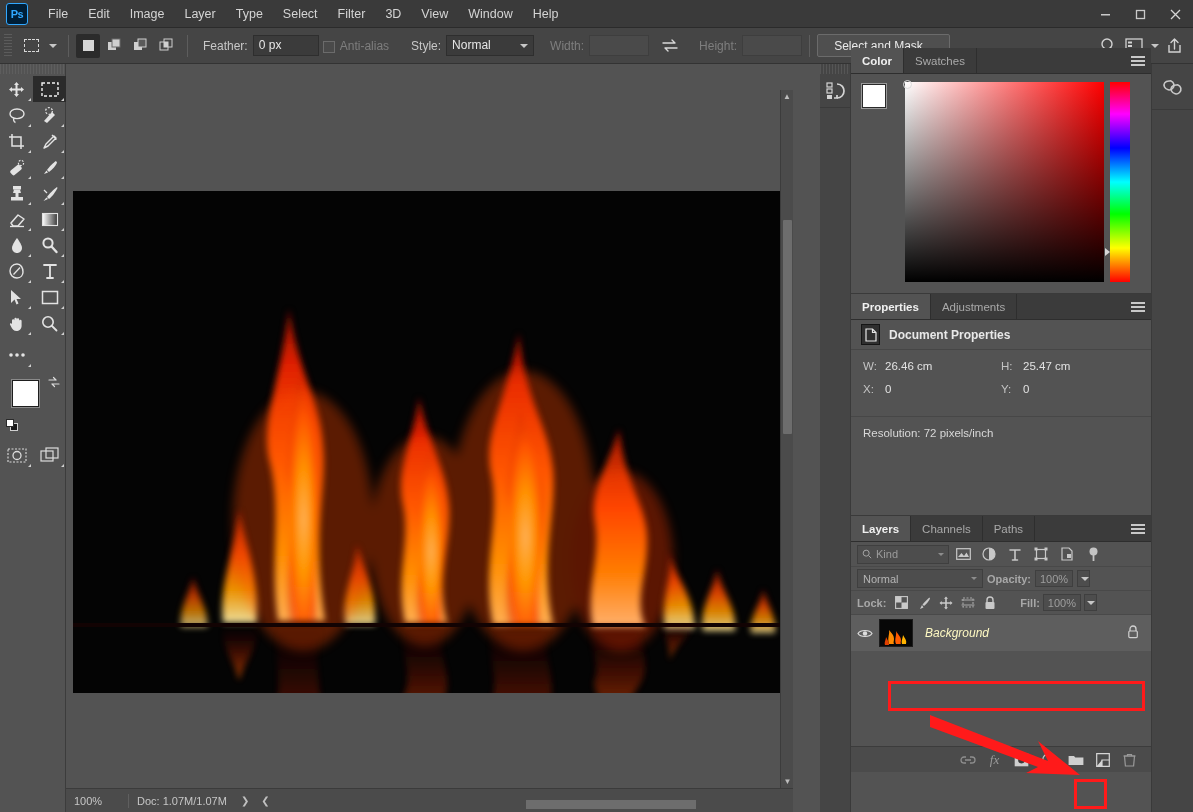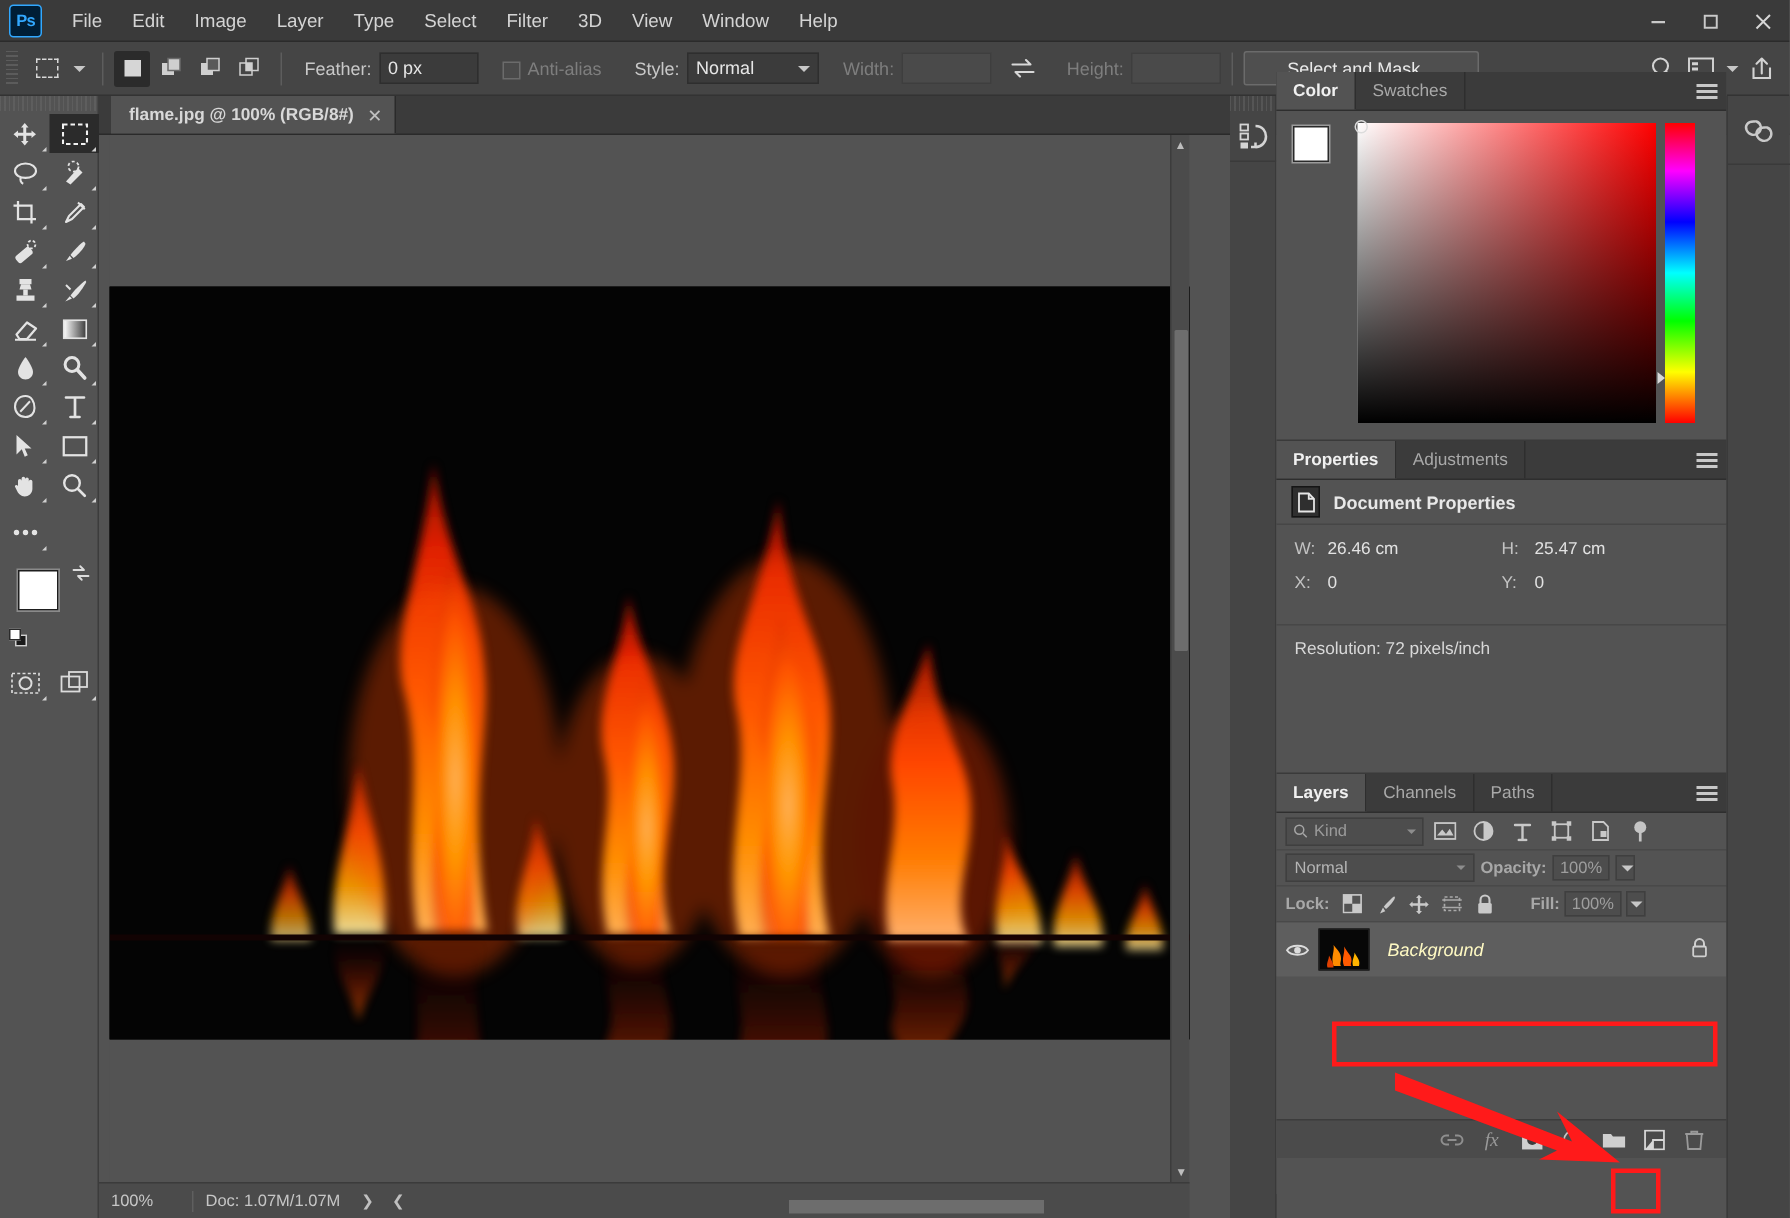--- a/index.html
+++ b/index.html
@@ -70,21 +70,21 @@
   }
   .opt-field.dim { color:#7e7e7e; background:#4a4a4a; border-color:#3e3e3e; }
   .opt-select {
     background:#3b3b3b; border:1px solid #2e2e2e; height:21px; width:88px;
     color:#e6e6e6; font-size:12px; padding:0 5px; line-height:19px;
     display:flex; align-items:center; justify-content:space-between;
   }
   .chk { width:12px;height:12px;border:1px solid #6b6b6b;background:#4a4a4a;margin-right:5px;}
   .btn-primary {
     background:#4f4f4f; border:1px solid #6b6b6b; border-radius:2px;
-    color:#eaeaea; font-size:12px; height:23px; padding:0 28px;
+    color:#eaeaea; font-size:12px; height:23px; padding:0 16px;
     display:flex; align-items:center;
   }
   .opt-right { margin-left:auto; display:flex; align-items:center; padding-right:6px; }
   .icon-btn { width:26px;height:26px;display:flex;align-items:center;justify-content:center;}
 
   
   .tabbar {
     position:absolute; left:66px; top:64px; width:1127px; height:26px;
     background:#3b3b3b; border-bottom:1px solid #2a2a2a; display:flex; align-items:flex-end;
   }
@@ -354,21 +354,21 @@
           <rect x="5" y="4" width="4" height="5" fill="#cfcfcf"></rect>
         </svg>
       </div>
     </div>
 
     <div class="sep-v"></div>
 
     <div class="opt-label">Feather:</div>
     <div class="opt-field" style="width:66px;">0 px</div>
 
-    <div style="display:flex;align-items:flex-end;margin-left:16px;">
+    <div style="display:flex;align-items:flex-end;margin-left:4px;">
       <div class="chk"></div>
       <div class="opt-label dim" style="margin:0;">Anti-alias</div>
     </div>
 
     <div class="opt-label" style="margin-left:22px;">Style:</div>
     <div class="opt-select">
       <span>Normal</span>
       <span class="caret"></span>
     </div>
 
@@ -406,28 +406,20 @@
       </div>
       <div class="icon-btn">
         <svg width="17" height="17" viewBox="0 0 17 17">
           <path d="M3 8 V15 H14 V8" fill="none" stroke="#d2d2d2" stroke-width="1.4"></path>
           <path d="M8.5 12 V2 M5 5.5 L8.5 2 L12 5.5" fill="none" stroke="#d2d2d2" stroke-width="1.4" stroke-linecap="round" stroke-linejoin="round"></path>
         </svg>
       </div>
     </div>
   </div>
 
-  <div class="tabbar">
-    <div class="doc-tab">
-      <span>flame.jpg @ 100% (RGB/8#)</span>
-      <span class="tab-close">✕</span>
-    </div>
-    <div class="collapse-arrows">◂◂</div>
-    <div class="collapse-arrows2">◂◂</div>
-  </div>
 
   <div class="toolbar">
     <div class="tb-grip"></div>
     <div class="tool-grid">
 
       <div class="tool">
         <svg width="17" height="17" viewBox="0 0 17 17">
             <path d="M8.5 1 L11 4 H9.5 V7.5 H13 V6 L16 8.5 L13 11 V9.5 H9.5 V13 H11 L8.5 16 L6 13 H7.5 V9.5 H4 V11 L1 8.5 L4 6 V7.5 H7.5 V4 H6 Z" fill="#e3e3e3"></path>
           </svg>
         <span class="corner"></span>

